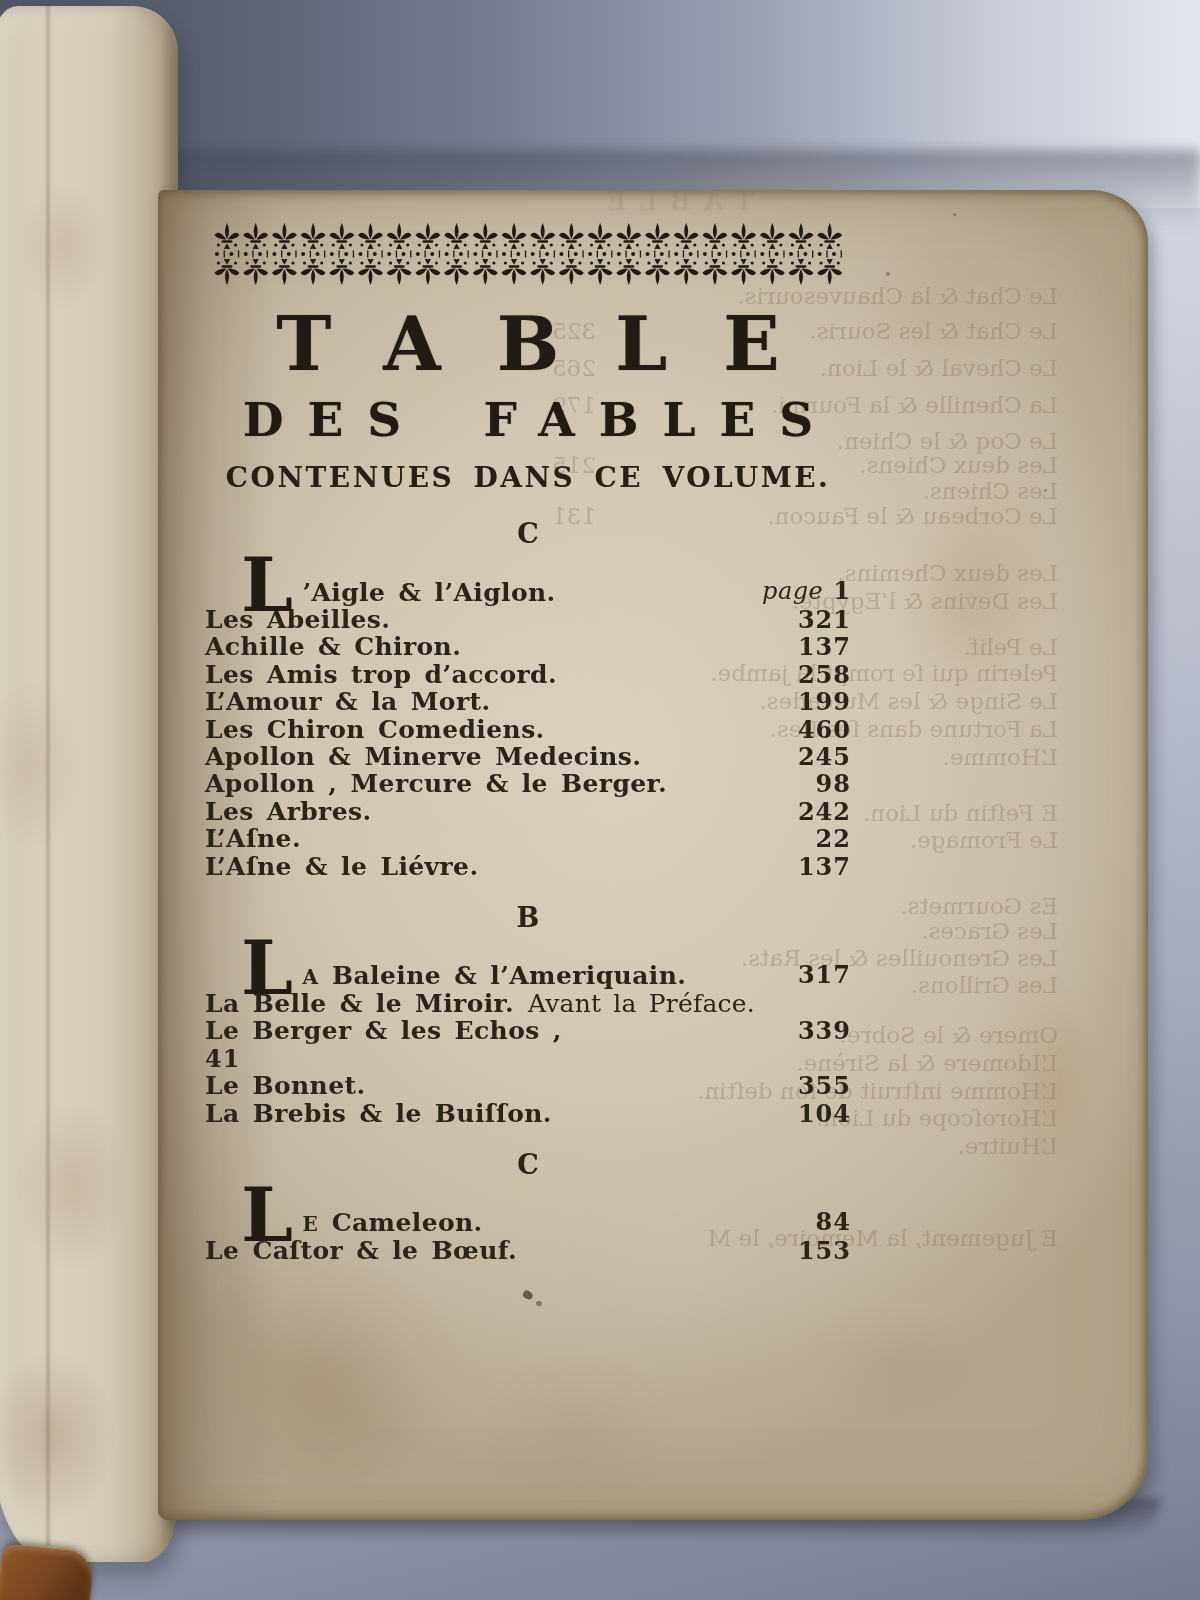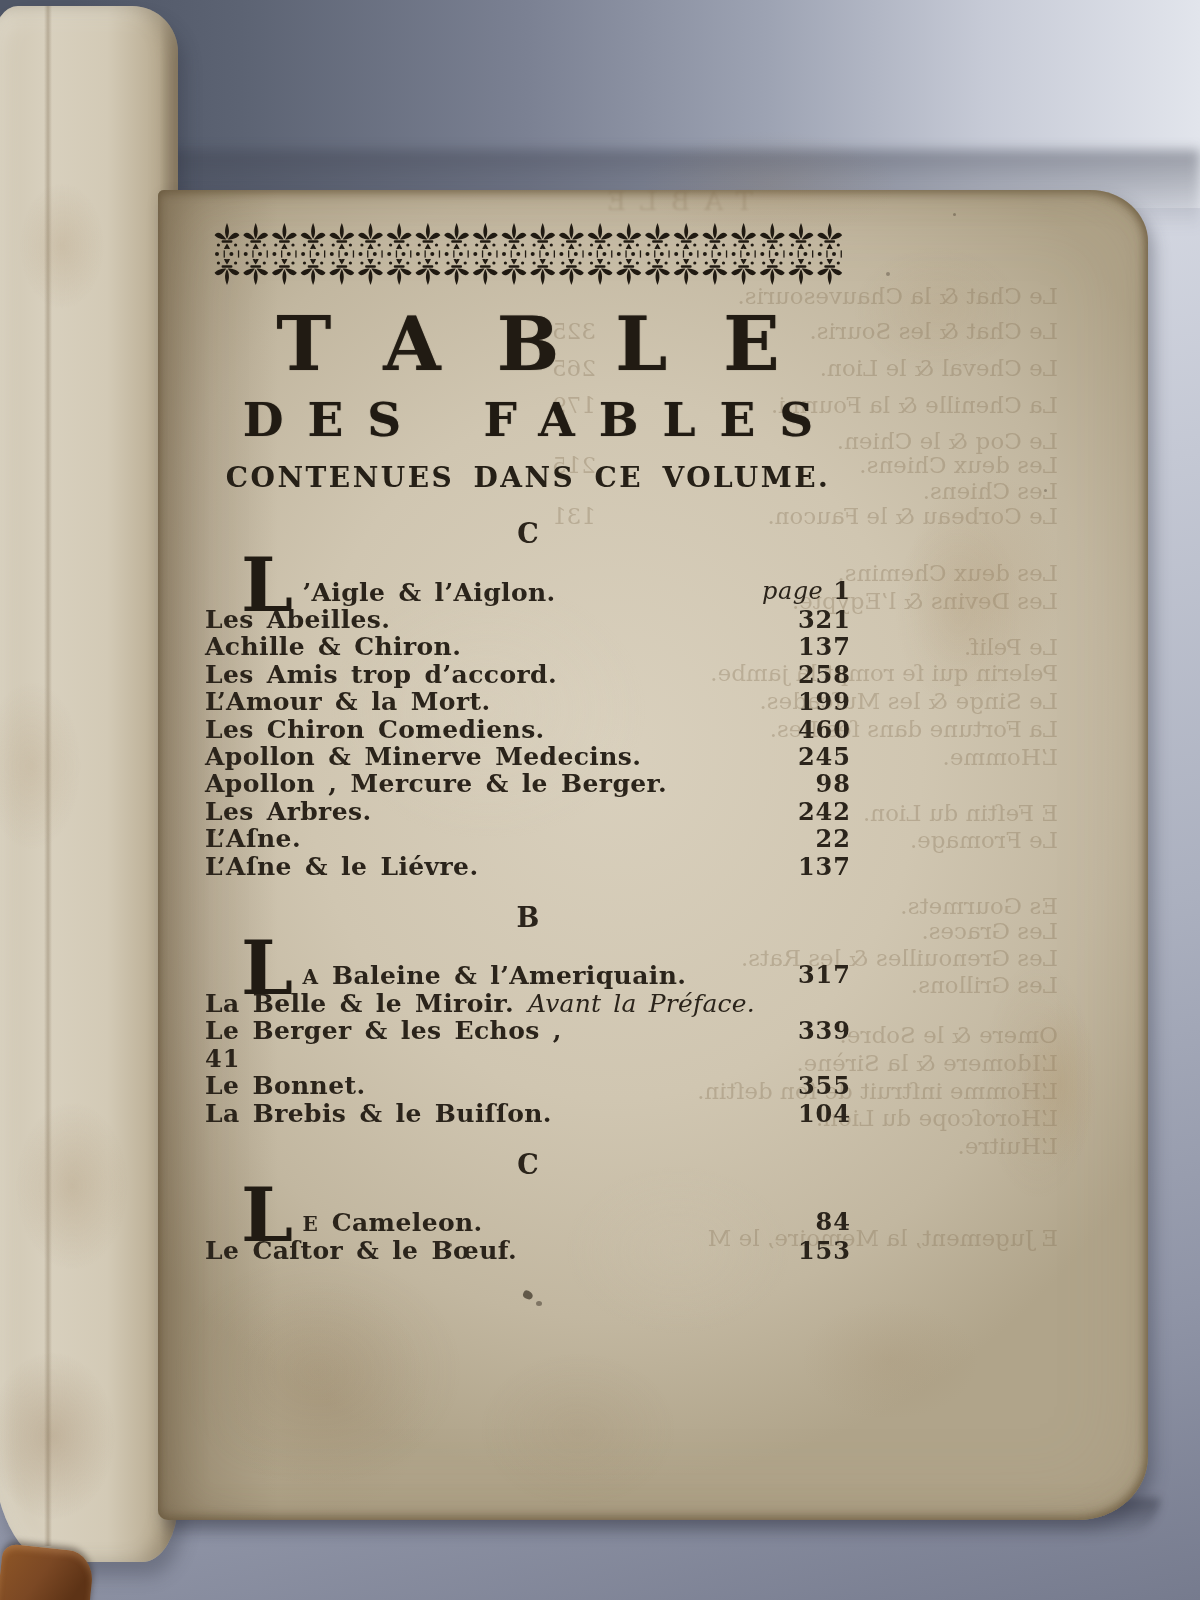--- a/index.html
+++ b/index.html
@@ -127,21 +127,21 @@
   .row .etitle{color:#2b241b;}
   .row .num{font-size:24px;letter-spacing:1px;color:#2b241b;}
   .drop-row{margin-top:14px;height:44px;align-items:center;position:relative;margin-left:36px;}
   .drop-row .etitle{padding-top:14px;display:inline-block;}
   .drop-row .num{padding-top:14px;}
   .drop{
     font-size:74px;line-height:0;font-weight:600;position:relative;top:10px;
     margin-right:9px;color:#211b13;
   }
   .lead{font-size:20px;letter-spacing:2px;margin-right:12px;}
-  .note{font-style:italic;font-weight:500;margin-left:14px;letter-spacing:.2px;}
+  .note{font-weight:500;margin-left:14px;letter-spacing:.2px;}
   .ppre{font-style:italic;font-weight:500;margin-right:10px;letter-spacing:.5px;}
 </style>
 </head>
 <body>
 
 <div class="scene">
 
   <div class="top-shadow"></div>
   <div class="top-shadow-soft"></div>
   <div class="bottom-shadow"></div>

